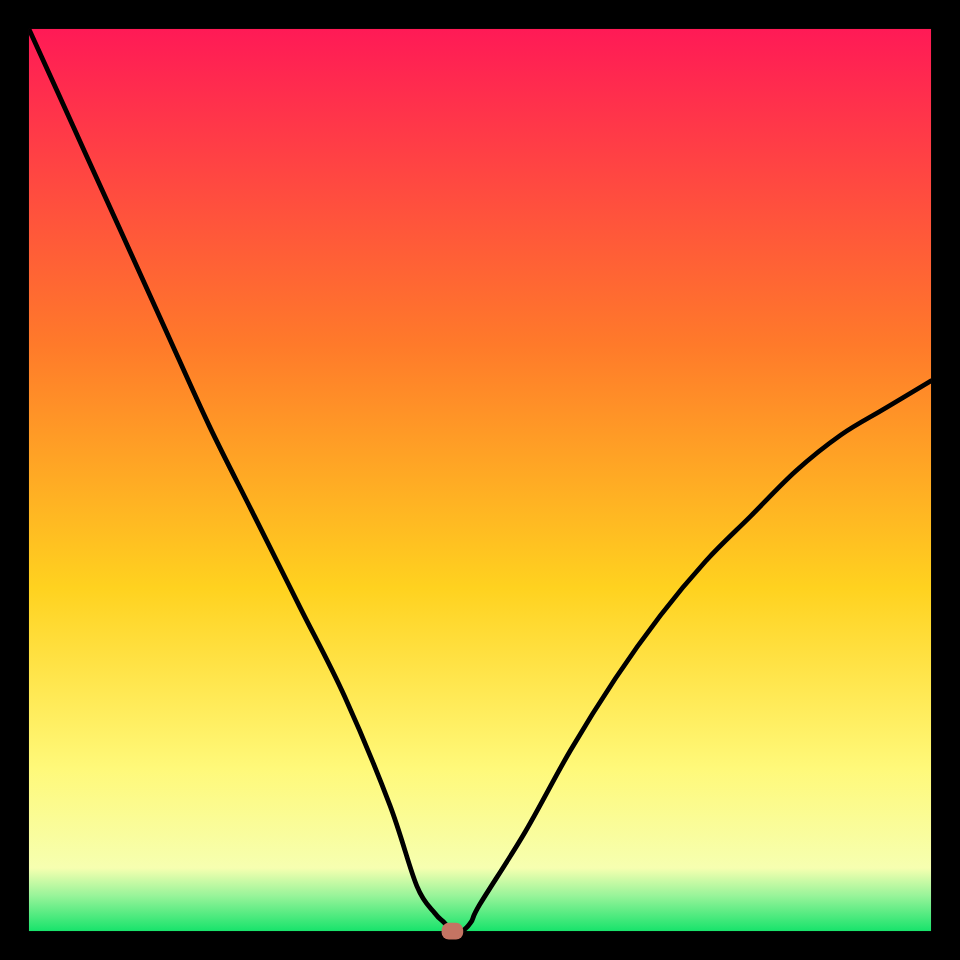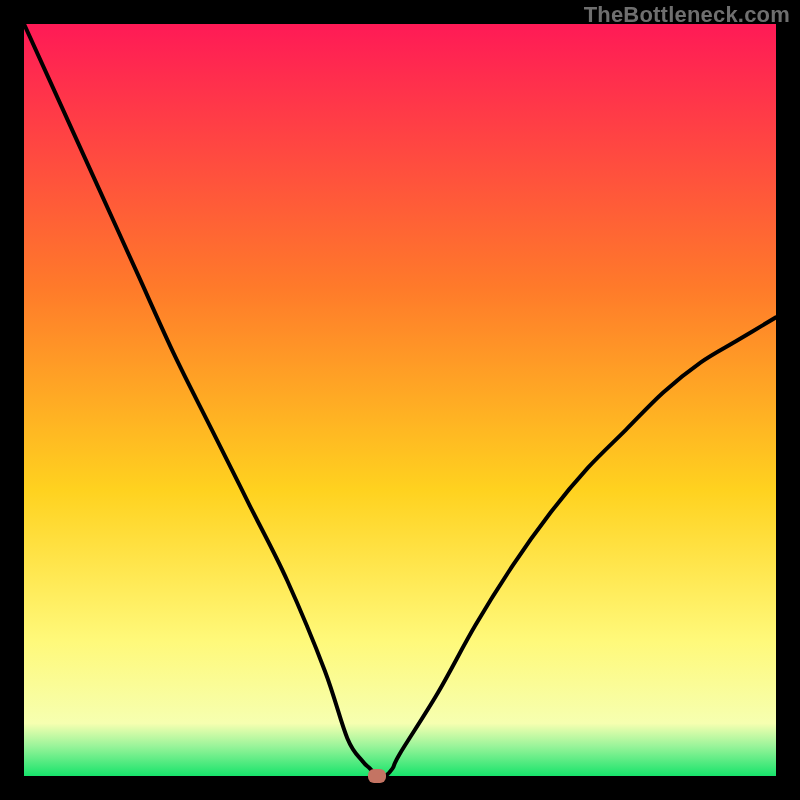--- a/index.html
+++ b/index.html
@@ -46,21 +46,20 @@
     height: 14px;
     border-radius: 6px;
     background: #c47463;
     transform: translate(-50%, -50%);
   }
 </style>
 </head>
 <body>
 
 <div class="frame">
-  <div class="watermark">TheBottleneck.com</div>
 
   <div class="plot">
     <svg viewBox="0 0 752 752" preserveAspectRatio="none">
       <defs>
         <linearGradient id="bg-grad" x1="0" y1="0" x2="0" y2="1">
           <stop offset="0%" stop-color="#ff1a56"></stop>
           <stop offset="35%" stop-color="#ff7a2a"></stop>
           <stop offset="62%" stop-color="#ffd21f"></stop>
           <stop offset="82%" stop-color="#fff97a"></stop>
           <stop offset="93%" stop-color="#f6ffb0"></stop>

